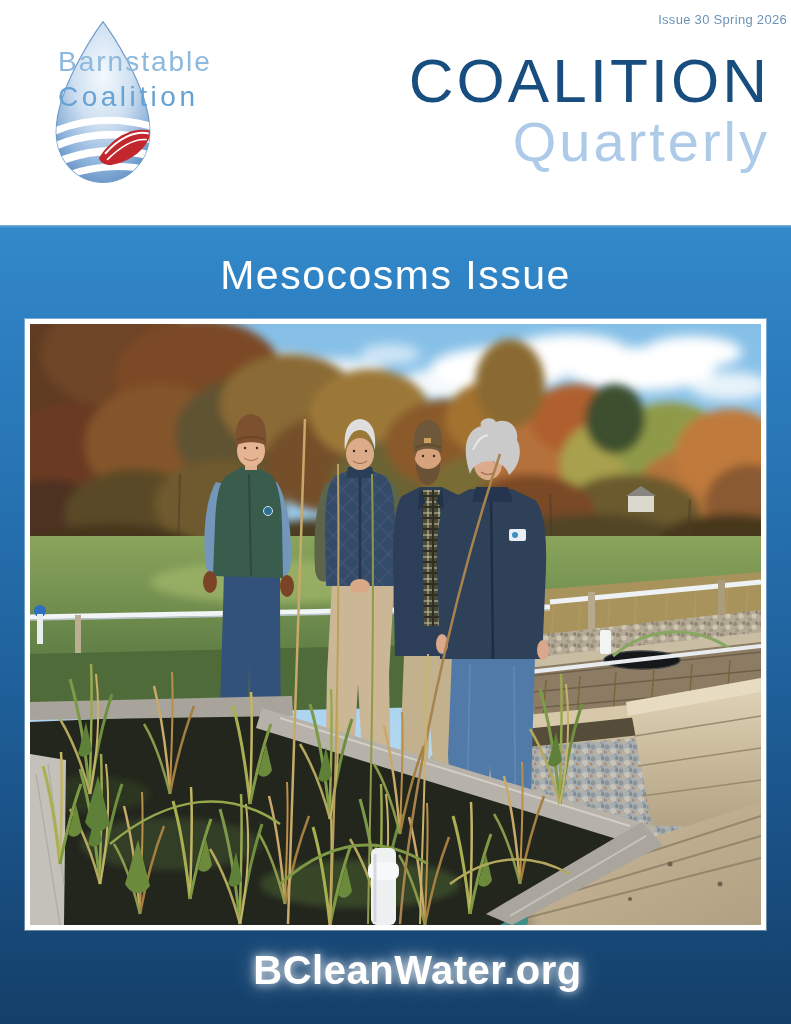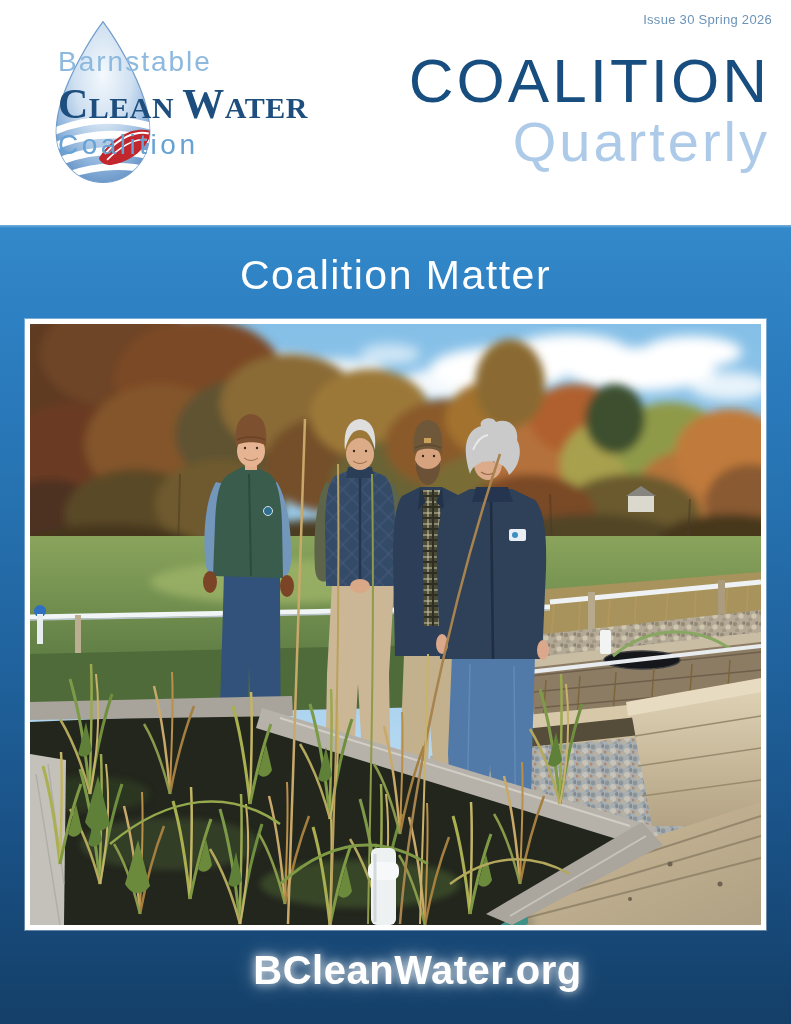--- a/index.html
+++ b/index.html
@@ -3,21 +3,21 @@
 <meta charset="utf-8">
 <style>
   html,body{margin:0;padding:0;}
   body{
     width:791px;height:1024px;position:relative;overflow:hidden;
     font-family:"Liberation Sans",sans-serif;
     background:#fff;
   }
   
   .masthead-band{position:absolute;left:0;top:0;width:791px;height:225px;background:#ffffff;}
-  .issue-line{position:absolute;top:12px;right:19px;font-size:13px;color:#6b93b8;letter-spacing:.3px;}
+  .issue-line{position:absolute;top:12px;right:4px;font-size:13px;color:#6b93b8;letter-spacing:.3px;}
   .logo-drop{position:absolute;left:42px;top:16px;width:122px;height:176px;}
   .logo-text{position:absolute;left:58px;top:48px;width:274px;text-align:left;line-height:1;}
   .logo-line1{font-size:28px;color:#8db9de;letter-spacing:2px;margin-bottom:7px;}
   .logo-line2{font-family:"Liberation Serif",serif;color:#1d4e7e;font-weight:600;font-size:30px;letter-spacing:.5px;margin-bottom:6px;white-space:nowrap;}
   .logo-line2 .bigcap{font-size:42px;}
   .logo-line2 .word-gap{display:inline-block;width:8px;}
   .logo-line3{font-size:28px;color:#66a2d3;letter-spacing:3.5px;}
   .masthead-title{position:absolute;top:50px;right:21px;text-align:right;line-height:1;}
   .masthead-title .t1{font-size:62px;color:#174e7f;letter-spacing:3px;font-weight:400;}
   .masthead-title .t2{font-size:56px;color:#adcbe9;letter-spacing:3px;font-weight:400;margin-top:2px;}
@@ -70,33 +70,32 @@
       <path d="M4,148 C36,130 78,126 114,138" stroke="#ffffff" stroke-width="8" fill="none"></path>
       <path d="M10,162 C40,146 80,142 112,152" stroke="#ffffff" stroke-width="7" fill="none"></path>
       <path d="M56,138 C70,116 92,106 108,112 C104,128 88,142 68,145 C61,145 57,142 56,138 Z" fill="#c1272d"></path>
       <path d="M62,134 C76,118 92,111 105,114" stroke="#ffffff" stroke-width="2" fill="none"></path>
       <path d="M64,140 C78,126 92,119 103,120" stroke="#ffffff" stroke-width="1.6" fill="none"></path>
     </g>
   </svg>
 
   <div class="logo-text">
     <div class="logo-line1">Barnstable</div>
-    <div class="logo-line2"><span class="bigcap">C</span><span>LEAN</span><span class="word-gap"></span><span class="bigcap">W</span><span>ATER</span></div>
     <div class="logo-line3">Coalition</div>
   </div>
 
   <div class="masthead-title">
     <div class="t1">COALITION</div>
     <div class="t2">Quarterly</div>
   </div>
 </div>
 
 <div class="cover-body">
 
-  <div class="headline">Coalition Matter</div>
+  <div class="headline">Mesocosms Issue</div>
 
   <div class="photo-frame">
     <svg width="731" height="601" viewBox="0 0 731 601">
       <defs>
         <linearGradient id="skyG" x1="0" y1="0" x2="0" y2="1">
           <stop offset="0" stop-color="#85bfe7"></stop>
             <stop offset="0.6" stop-color="#a9d2ef"></stop>
             <stop offset="1" stop-color="#cfe6f5"></stop>
         </linearGradient>
         <linearGradient id="grassG" x1="0" y1="0" x2="0" y2="1">

